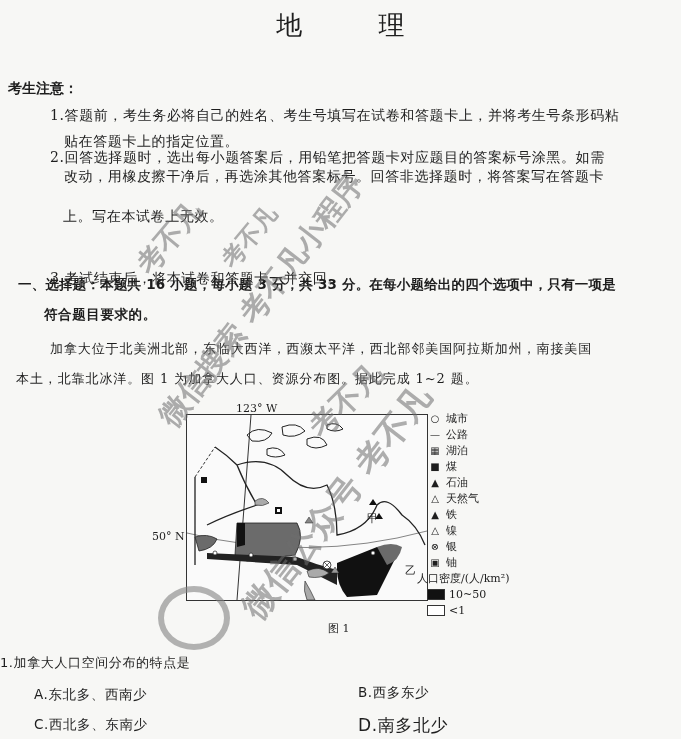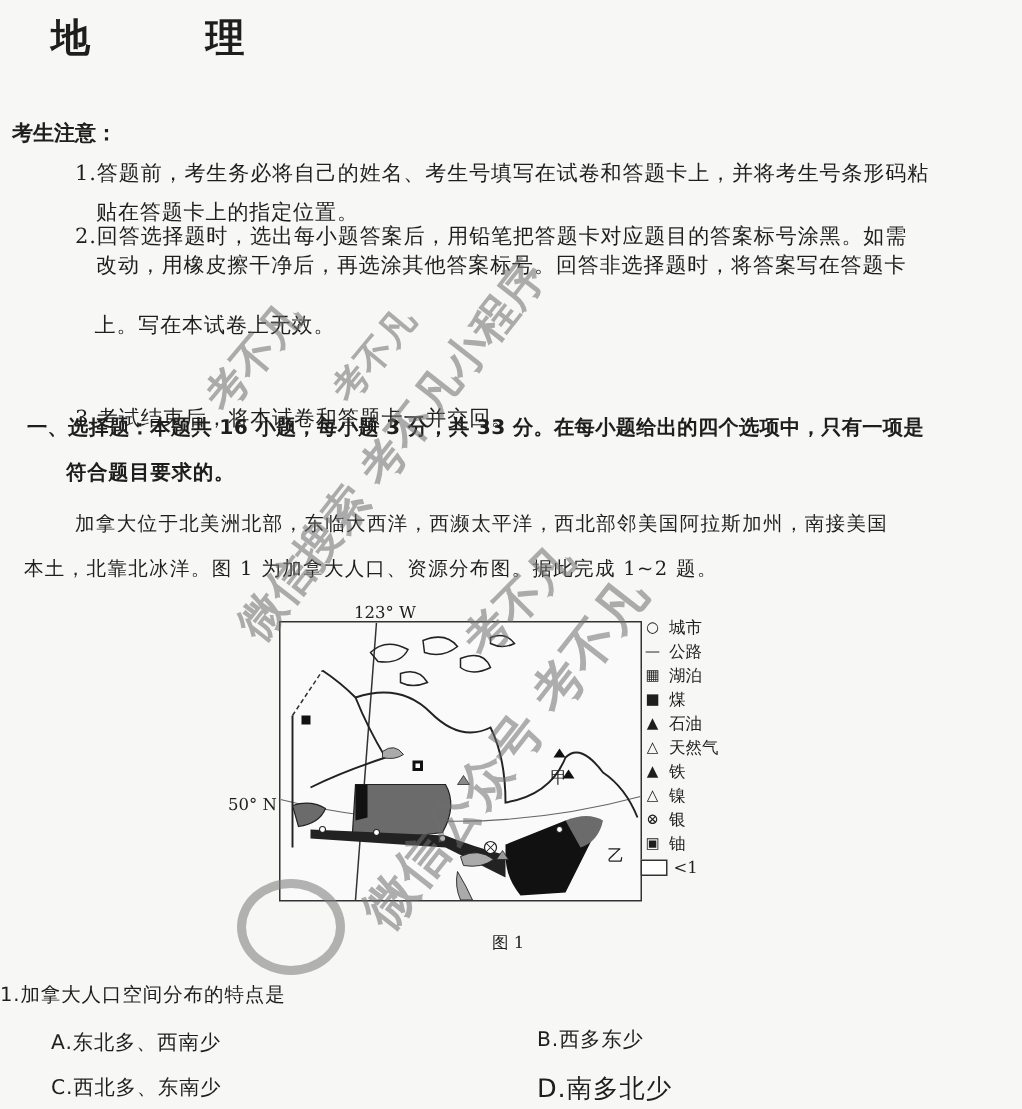--- a/index.html
+++ b/index.html
@@ -5,21 +5,21 @@
   html, body { margin: 0; padding: 0; }
   body {
     width: 681px; height: 739px; overflow: hidden;
     background: #f7f7f5;
     font-family: "DejaVu Serif", "Liberation Serif", serif;
     color: #1e1e1e;
     position: relative;
   }
   .title {
     position: absolute; left: 0; right: 0; top: 8px;
-    text-align: left; font-size: 26px; font-weight: bold;
+    text-align: center; font-size: 26px; font-weight: normal;
     letter-spacing: 34px; padding-left: 34px;
     font-family: "DejaVu Sans", sans-serif;
   }
   .notice-head {
     position: absolute; left: 8px; top: 80px;
     font-size: 14px; font-weight: bold;
     font-family: "DejaVu Sans", sans-serif;
   }
   .line { position: absolute; font-size: 14px; white-space: nowrap; letter-spacing: 0.6px; }
   .bold { font-weight: bold; font-family: "DejaVu Sans", sans-serif; }
@@ -141,20 +141,25 @@
       <span>镍</span>
     </div>
   <div class="legend-row">
       <span class="sym">⊗</span>
       <span>银</span>
     </div>
   <div class="legend-row">
       <span class="sym">▣</span>
       <span>铀</span>
     </div>
+  <div class="legend-row" style="margin-left:-10px;">人口密度/(人/km²)</div>
+  <div class="legend-row">
+      <span class="swatch" style="background:#111;"></span>
+      <span>10~50</span>
+    </div>
   <div class="legend-row">
       <span class="swatch" style="background:#fff;"></span>
       <span>&lt;1</span>
     </div>
 </div>
 
 <div class="caption">图 1</div>
 
 <div class="line" style="left:0; top:654px; font-family:'DejaVu Sans', sans-serif; font-size:13px;">1.加拿大人口空间分布的特点是</div>
 <div class="line" style="left:34px; top:686px; font-family:'DejaVu Sans', sans-serif; font-size:13.5px;">A.东北多、西南少</div>

